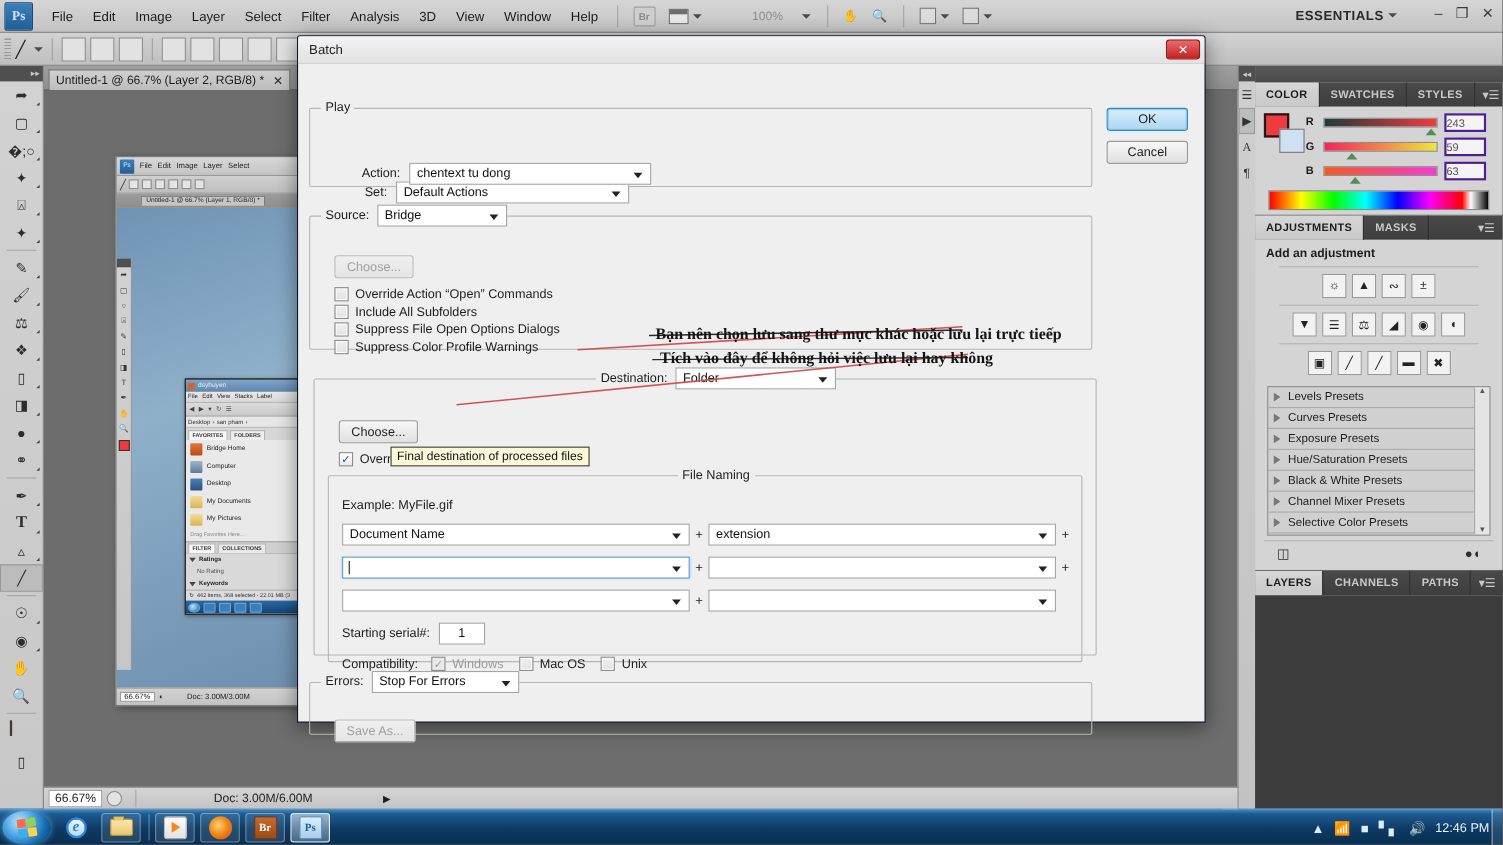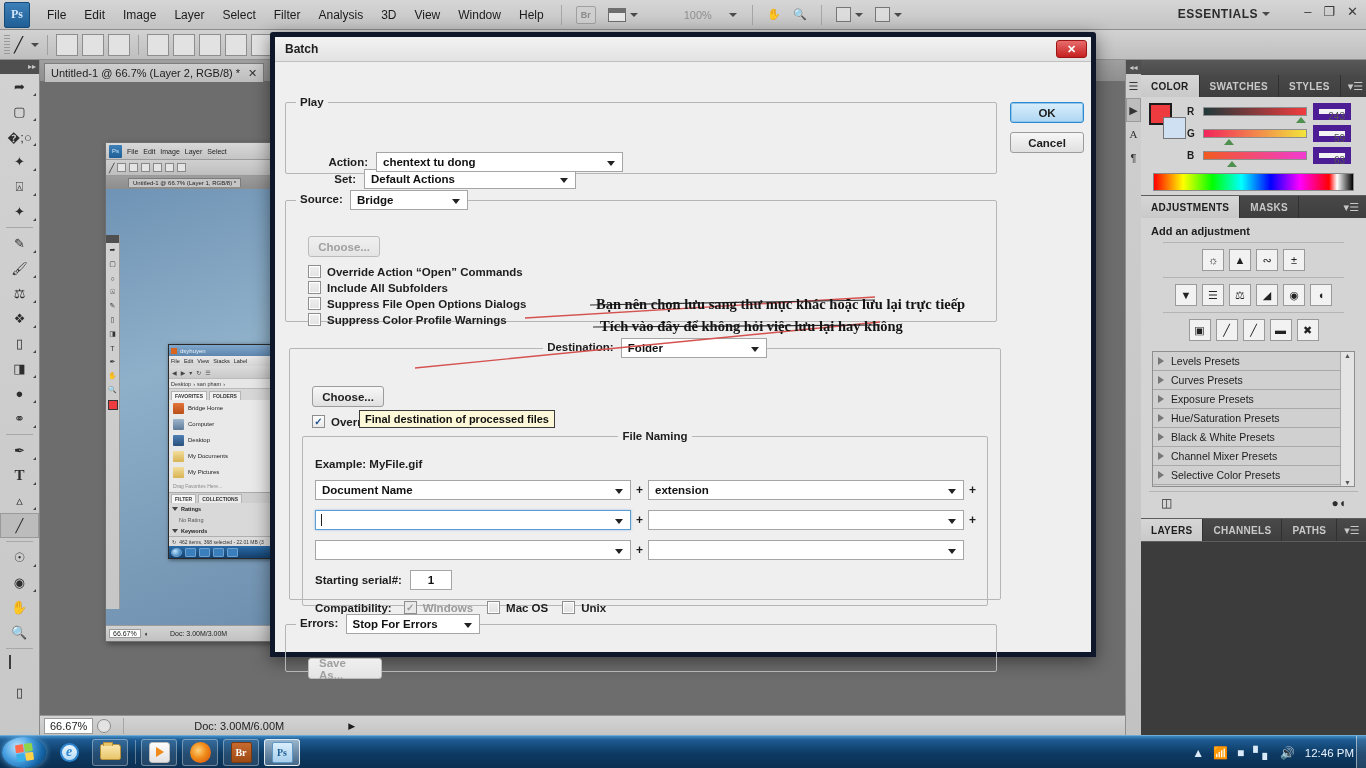--- a/index.html
+++ b/index.html
@@ -220,22 +220,22 @@
   
   #colorbody { background: #d4d4d4; padding: 6px 8px 4px 8px; }
   .color-row { display: flex; align-items: center; gap: 6px; margin-bottom: 5px; }
   .color-label { width: 10px; font-size: 10px; font-weight: bold; color: #1d1d1d; }
   .slider { position: relative; width: 104px; height: 9px; border: 1px solid #8e8e8e; }
   .sl-r { background: linear-gradient(to right, #1f3a3a, #f23b3f); }
   .sl-g { background: linear-gradient(to right, #f2245c, #f2e53b); }
   .sl-b { background: linear-gradient(to right, #f25b1f, #f23bd2); }
   .sl-knob { position: absolute; top: 9px; width: 0; height: 0;
     border-left: 5px solid transparent; border-right: 5px solid transparent; border-bottom: 6px solid #4f8f4f; }
-  .color-val { width: 38px; height: 17px; background: #f4f4f4; border: 6px solid #4c1d95;
-    font-size: 10px; color: #555; text-align: right; line-height: 16px; }
+  .color-val { width: 38px; height: 17px; background: #f4f4f4; border: 2px solid #4c1d95;
+    font-size: 10px; color: #555; text-align: left; line-height: 16px; }
   .swatches-fgbg { position: relative; width: 34px; height: 32px; margin-right: 4px; }
   .sw-fg { position: absolute; left: 0; top: 0; width: 23px; height: 22px; background: #ee3b3f; border: 2px solid #1c1c1c; }
   .sw-bg { position: absolute; left: 14px; top: 14px; width: 23px; height: 22px; background: #cfe0f2; border: 1px solid #777; }
   #spectrum { height: 18px; margin: 4px 4px 0 4px; border: 1px solid #8a8a8a;
     background: linear-gradient(to right, #ff0000, #ffff00, #00ff00, #00ffff, #0000ff, #ff00ff, #ff0000 88%, #ffffff 92%, #000000); }
 
   
   #adjbody { background: #d4d4d4; padding: 5px 8px; }
   .adj-title { font-size: 11px; font-weight: bold; color: #1d1d1d; margin: 2px 0 5px 2px; }
   .adj-row { display: flex; gap: 5px; justify-content: center; padding: 4px 0; }
@@ -250,24 +250,23 @@
     border-left: 6px solid #777; }
   .preset-sb { position: absolute; right: 0; top: 0; bottom: 0; width: 14px; background: #e4e4e4;
     border-left: 1px solid #a9a9a9; display: flex; flex-direction: column; justify-content: space-between;
     align-items: center; font-size: 7px; color: #555; }
   .adj-footer { display: flex; justify-content: space-between; align-items: center;
     padding: 4px 12px 3px 12px; border-top: 1px solid #b4b4b4; margin-top: 4px; font-size: 12px; color: #2d2d2d;}
 
   
   #batch {
     position: absolute; left: 270px; top: 32px; width: 826px; height: 625px;
-    background: #efefef; border: 5px solid #0f172a; border-radius: 3px 3px 0 0;
+    background: #efefef; border: 1px solid #0f172a; border-radius: 3px 3px 0 0;
     box-shadow: 0 4px 18px rgba(0,0,0,.45);
     z-index: 50;
-    font-weight: bold;
   }
   #batch-title {
     height: 25px; background: linear-gradient(#f3f3f3, #e2e2e2);
     border-bottom: 1px solid #c0c0c0; border-radius: 2px 2px 0 0;
     display: flex; align-items: center; padding-left: 10px;
     font-size: 12px; color: #1d1d1d;
   }
   #batch-close {
     position: absolute; right: 4px; top: 3px; width: 31px; height: 18px;
     background: linear-gradient(#e86c6c, #c62020); border: 1px solid #9c1414; border-radius: 3px;
@@ -795,21 +794,21 @@
       <legend>Play</legend>
       <div class="row" style="position:absolute; left:18px; top:16px;margin-top:45px;">
         <span class="lbl right" style="width:52px; margin-right:8px;">Set:</span>
         <span class="combo" style="width:212px;">
           <span>Default Actions</span>
           <i class="cb-arrow"></i>
         </span>
       </div>
       <div class="row" style="position:absolute; left:30px; top:44px;">
         <span class="lbl right" style="width:52px; margin-right:8px;">Action:</span>
-        <span class="combo" style="width:247px;">
+        <span class="combo" style="width:220px;">
           <span>chentext tu dong</span>
           <i class="cb-arrow"></i>
         </span>
       </div>
     </fieldset>
 
     <fieldset class="grp" style="left:10px; top:128px; width:712px; height:132px;">
       <legend style="padding:0;">
         <span class="lbl" style="padding:0 4px;">Source:</span>
         <span class="combo" style="display:inline-flex; width:118px; vertical-align:middle;">

